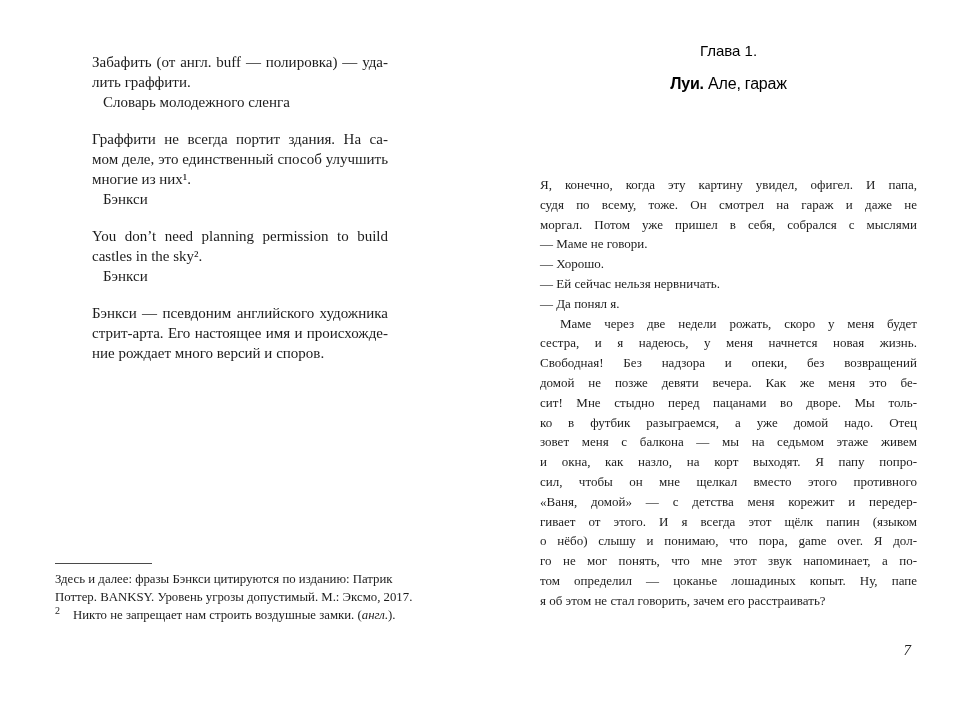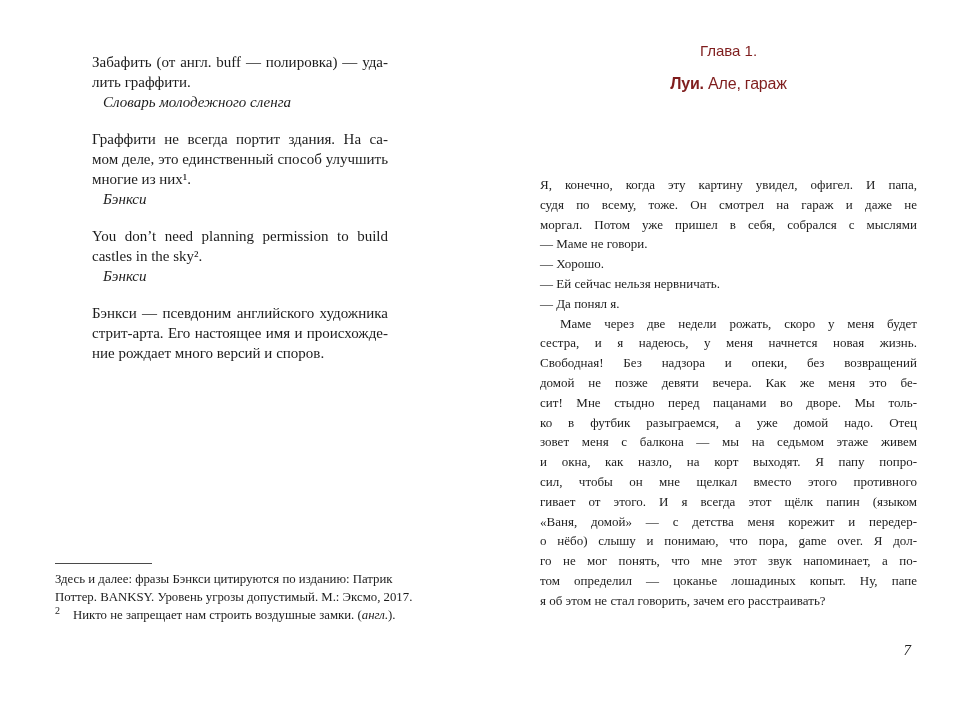--- a/index.html
+++ b/index.html
@@ -13,36 +13,36 @@
   .page-right { left:483px; width:482px; }
 
   
   .epigraphs {
     position:absolute; left:92px; top:52px; width:296px;
     font-size:15px; line-height:20px;
   }
   .epigraph { margin:0 0 17px 0; }
   .line { white-space:normal; }
   .jl { text-align:justify; text-align-last:justify; }
-  .attr { font-style:italic; padding-left:11px; }
+  .attr { padding-left:11px; }
 
   
   .footnotes {
     position:absolute; left:55px; top:563px; width:368px;
     font-size:12.8px; line-height:18px;
   }
   .fn-rule { width:97px; height:1px; background:#4a4a4a; margin:0 0 6px 0; }
   .fn-line { }
   sup.fn-mark { font-size:10px; line-height:0; margin-right:13px; }
   .it { font-style:italic; }
 
   
   .chapter-header {
     position:absolute; left:57px; top:42px; width:377px; text-align:center;
-    font-family:"Liberation Sans", sans-serif; color:#7f1d1d;
+    font-family:"Liberation Sans", sans-serif; color:#000000;
   }
   .chapter-label { font-size:15px; line-height:17px; margin:0 0 11px 0; }
   .chapter-title { margin:0; font-size:16px; line-height:27px; font-weight:400; letter-spacing:-0.2px; }
   .chapter-title b { font-weight:700; }
 
   
   .body {
     position:absolute; left:57px; top:175px; width:377px;
     font-size:13px; line-height:19.8px;
   }
@@ -123,22 +123,22 @@
         <div class="para indent-first">
           <div class="line jl">Маме через две недели рожать, скоро у меня будет</div>
           <div class="line jl">сестра, и я надеюсь, у меня начнется новая жизнь.</div>
           <div class="line jl">Свободная! Без надзора и опеки, без возвращений</div>
           <div class="line jl">домой не позже девяти вечера. Как же меня это бе-</div>
           <div class="line jl">сит! Мне стыдно перед пацанами во дворе. Мы толь-</div>
           <div class="line jl">ко в футбик разыграемся, а уже домой надо. Отец</div>
           <div class="line jl">зовет меня с балкона — мы на седьмом этаже живем</div>
           <div class="line jl">и окна, как назло, на корт выходят. Я папу попро-</div>
           <div class="line jl">сил, чтобы он мне щелкал вместо этого противного</div>
+          <div class="line jl">«Ваня, домой» — с детства меня корежит и передер-</div>
           <div class="line jl">гивает от этого. И я всегда этот щёлк папин (языком</div>
-          <div class="line jl">«Ваня, домой» — с детства меня корежит и передер-</div>
           <div class="line jl">о нёбо) слышу и понимаю, что пора, game over. Я дол-</div>
           <div class="line jl">го не мог понять, что мне этот звук напоминает, а по-</div>
           <div class="line jl">том определил — цоканье лошадиных копыт. Ну, папе</div>
           <div class="line">я об этом не стал говорить, зачем его расстраивать?</div>
         </div>
       </div>
     <div class="folio">7</div>
   </section>
 
 </div>

